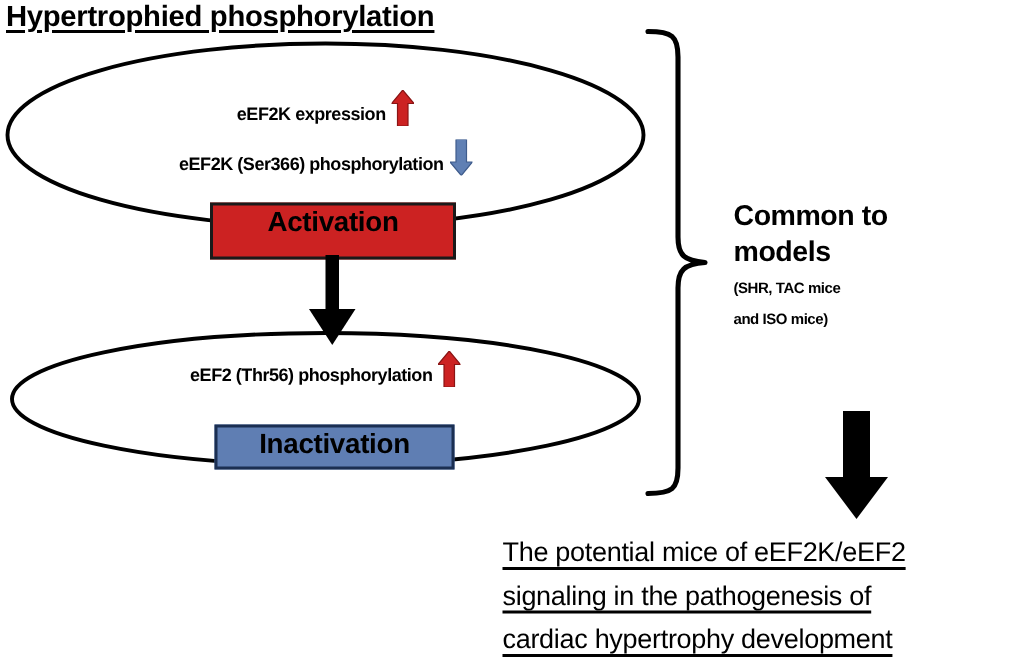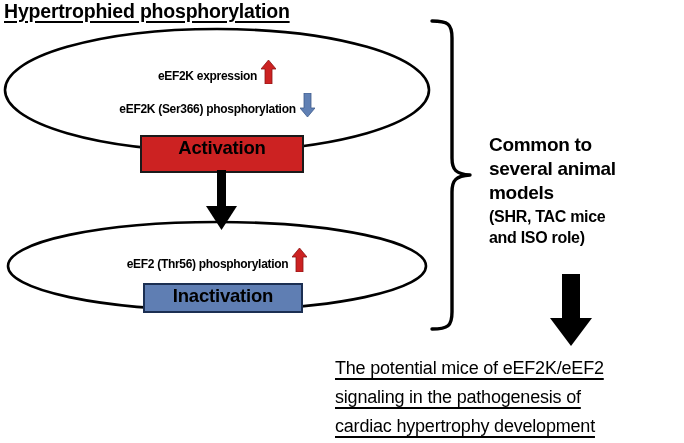--- a/index.html
+++ b/index.html
@@ -51,21 +51,21 @@
     white-space: nowrap;
     line-height: 25px;
   }
   #top-ellipse-text {
     left: 0px;
     top: 60px;
     width: 434px;
   }
   #bottom-ellipse-text {
     left: 0px;
-    top: 248px;
+    top: 234px;
     width: 434px;
   }
   .row {
     display: block;
     white-space: nowrap;
   }
   .arrow-inline {
     display: inline-block;
     vertical-align: -4px;
     margin-left: 4px;
@@ -125,21 +125,21 @@
     top: 133px;
     width: 170px;
   }
   #common-main {
     font-size: 19px;
     font-weight: bold;
     line-height: 24px;
     letter-spacing: -0.3px;
   }
   #common-sub {
-    font-size: 16px;
+    font-size: 10px;
     font-weight: bold;
     line-height: 21px;
     letter-spacing: -0.3px;
     margin-top: 1px;
   }
 
   
   #big-down-arrow {
     position: absolute;
     left: 545px;
@@ -225,26 +225,25 @@
              L 22 140
              C 22 152, 26 156, 40 157
              C 26 158, 22 162, 22 174
              L 22 294
              C 22 308, 18 311, 2 311" fill="none" stroke="#000000" stroke-width="3.4" stroke-linecap="round" stroke-linejoin="round"></path>
   </svg>
 
   <div id="common-block">
     <div id="common-main">
       <div>Common to</div>
-      <div>several animal</div>
       <div>models</div>
     </div>
     <div id="common-sub">
       <div>(SHR, TAC mice</div>
-      <div>and ISO role)</div>
+      <div>and ISO mice)</div>
     </div>
   </div>
 
   <svg id="big-down-arrow" viewBox="0 0 52 74">
     <rect x="17" y="0" width="18" height="50" fill="#000000"></rect>
     <polygon points="26,72 5,44 47,44" fill="#000000"></polygon>
   </svg>
 
   <div id="conclusion">
     <span class="cline">The potential mice of eEF2K/eEF2</span>

